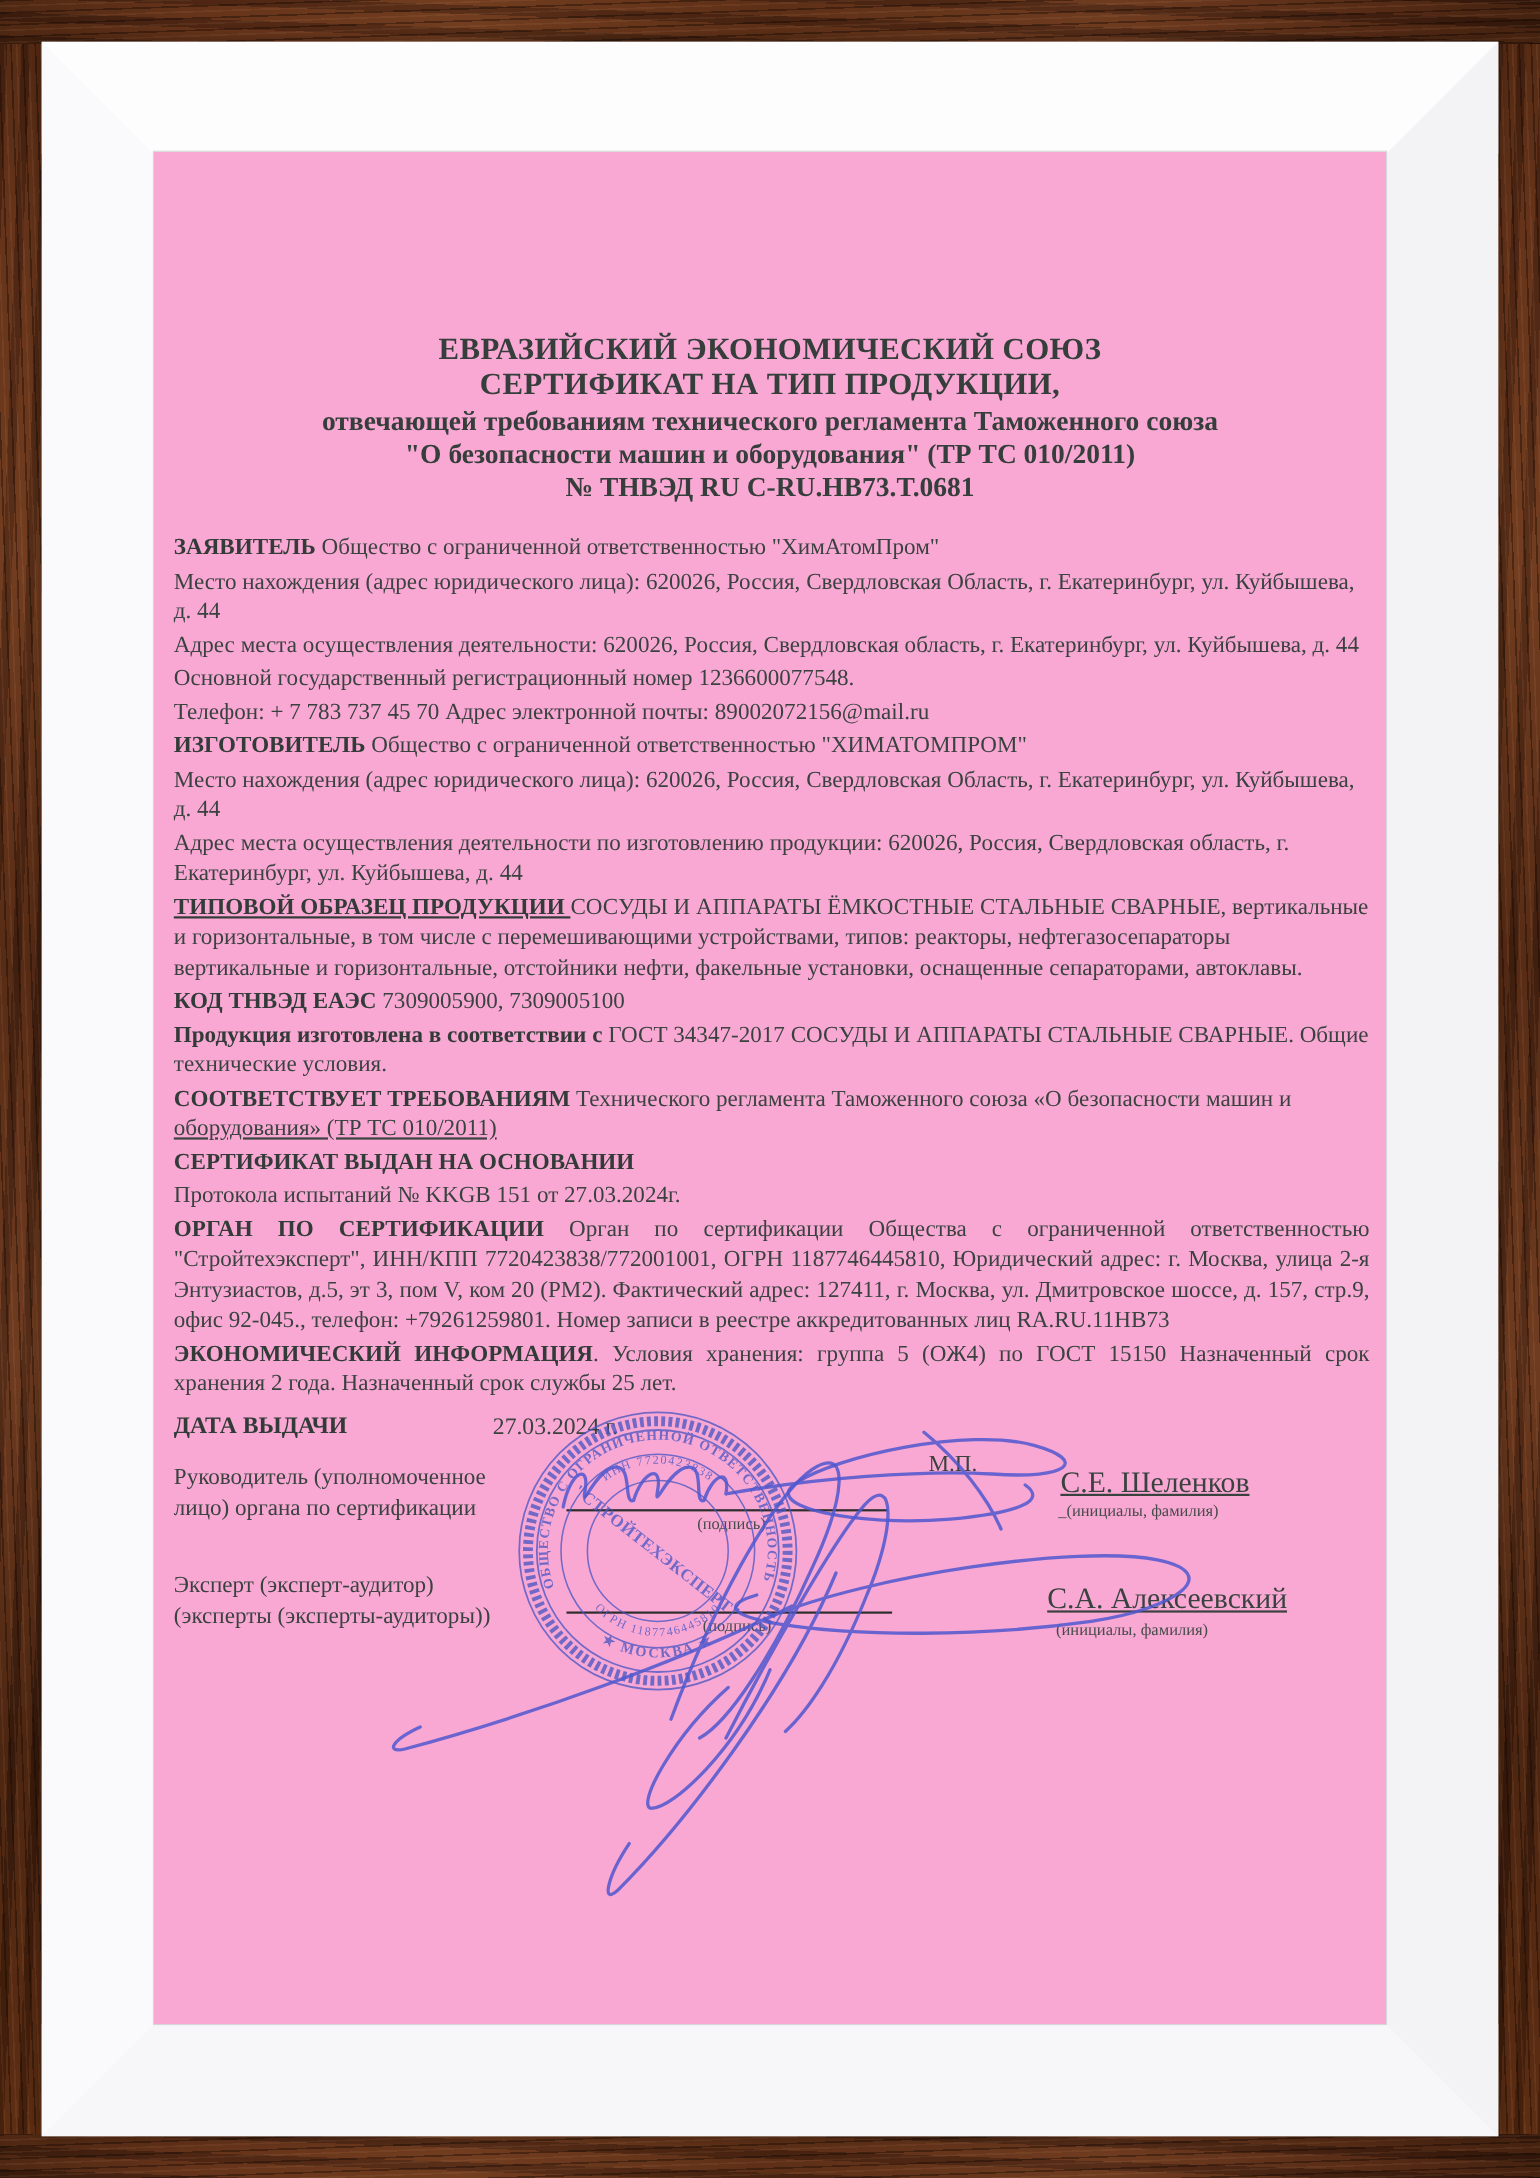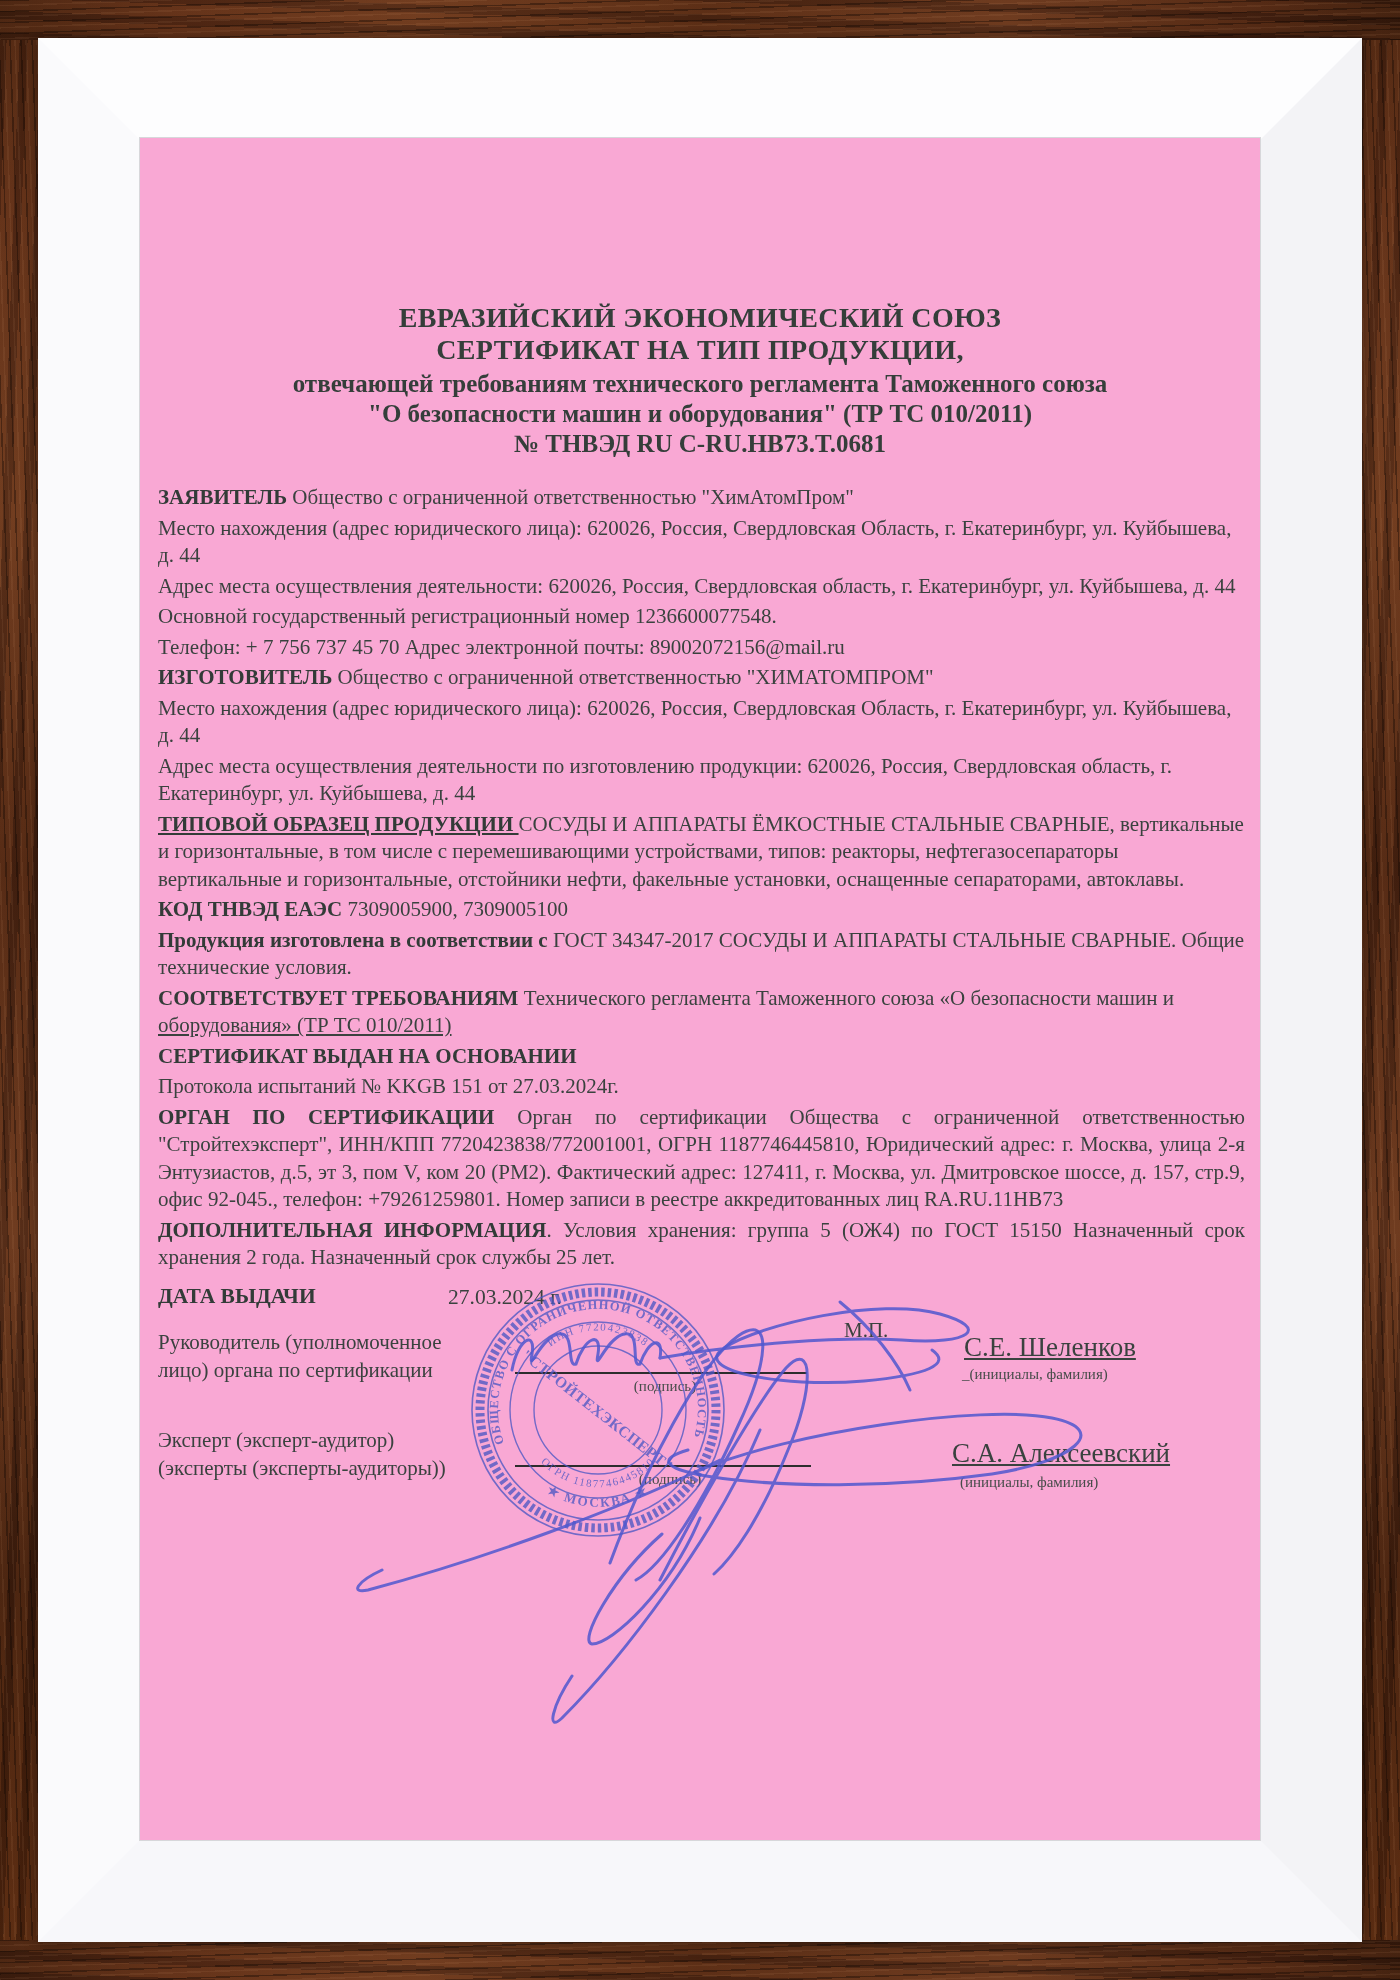--- a/index.html
+++ b/index.html
@@ -85,32 +85,32 @@
   <div class="abs tline t-big" style="top:196px;">СЕРТИФИКАТ НА ТИП ПРОДУКЦИИ,</div>
   <div class="abs tline t-mid" style="top:232px;">отвечающей требованиям технического регламента Таможенного союза</div>
   <div class="abs tline t-mid" style="top:262px;">"О безопасности машин и оборудования" (ТР ТС 010/2011)</div>
   <div class="abs tline t-mid" style="top:292px;">№ ТНВЭД RU C-RU.HB73.T.0681</div>
 
   <div class="abs bodyflow">
       <p class="para"><span class="b">ЗАЯВИТЕЛЬ</span><span> Общество с ограниченной ответственностью "ХимАтомПром"</span></p>
       <p class="para"><span>Место нахождения (адрес юридического лица): 620026, Россия, Свердловская Область, г. Екатеринбург, ул. Куйбышева, д. 44</span></p>
       <p class="para"><span>Адрес места осуществления деятельности: 620026, Россия, Свердловская область, г. Екатеринбург, ул. Куйбышева, д. 44</span></p>
       <p class="para"><span>Основной государственный регистрационный номер 1236600077548.</span></p>
-      <p class="para"><span>Телефон: + 7 756 737 45 70 Адрес электронной почты: 89002072156@mail.ru</span></p>
+      <p class="para"><span>Телефон: + 7 783 737 45 70 Адрес электронной почты: 89002072156@mail.ru</span></p>
       <p class="para"><span class="b">ИЗГОТОВИТЕЛЬ</span><span> Общество с ограниченной ответственностью "ХИМАТОМПРОМ"</span></p>
       <p class="para"><span>Место нахождения (адрес юридического лица): 620026, Россия, Свердловская Область, г. Екатеринбург, ул. Куйбышева, д. 44</span></p>
       <p class="para"><span>Адрес места осуществления деятельности по изготовлению продукции: 620026, Россия, Свердловская область, г. Екатеринбург, ул. Куйбышева, д. 44</span></p>
       <p class="para"><span class="b u">ТИПОВОЙ ОБРАЗЕЦ ПРОДУКЦИИ&nbsp;</span><span>СОСУДЫ И АППАРАТЫ ЁМКОСТНЫЕ СТАЛЬНЫЕ СВАРНЫЕ, вертикальные и горизонтальные, в том числе с перемешивающими устройствами, типов: реакторы, нефтегазосепараторы вертикальные и горизонтальные, отстойники нефти, факельные установки, оснащенные сепараторами, автоклавы.</span></p>
       <p class="para"><span class="b">КОД ТНВЭД ЕАЭС</span><span> 7309005900, 7309005100</span></p>
       <p class="para"><span class="b">Продукция изготовлена в соответствии с</span><span> ГОСТ 34347-2017 СОСУДЫ И АППАРАТЫ СТАЛЬНЫЕ СВАРНЫЕ. Общие технические условия.</span></p>
       <p class="para"><span class="b">СООТВЕТСТВУЕТ ТРЕБОВАНИЯМ</span><span> Технического регламента Таможенного союза «О безопасности машин и</span><br><span class="u">оборудования» (ТР ТС 010/2011)</span></p>
       <p class="para"><span class="b">СЕРТИФИКАТ ВЫДАН НА ОСНОВАНИИ</span></p>
       <p class="para"><span>Протокола испытаний № KKGB 151 от 27.03.2024г.</span></p>
       <p class="para j"><span class="b">ОРГАН ПО СЕРТИФИКАЦИИ</span><span> Орган по сертификации Общества с ограниченной ответственностью "Стройтехэксперт", ИНН/КПП 7720423838/772001001, ОГРН 1187746445810, Юридический адрес: г. Москва, улица 2-я Энтузиастов, д.5, эт 3, пом V, ком 20 (РМ2). Фактический адрес: 127411, г. Москва, ул. Дмитровское шоссе, д. 157, стр.9, офис 92-045., телефон: +79261259801.  Номер записи в реестре аккредитованных лиц RA.RU.11HB73</span></p>
-      <p class="para j"><span class="b">ДОПОЛНИТЕЛЬНАЯ ИНФОРМАЦИЯ</span><span>. Условия хранения: группа 5 (ОЖ4) по ГОСТ 15150 Назначенный срок хранения 2 года. Назначенный срок службы 25 лет.</span></p>
+      <p class="para j"><span class="b">ЭКОНОМИЧЕСКИЙ ИНФОРМАЦИЯ</span><span>. Условия хранения: группа 5 (ОЖ4) по ГОСТ 15150 Назначенный срок хранения 2 года. Назначенный срок службы 25 лет.</span></p>
     </div>
 
   <div class="abs issue-label">ДАТА ВЫДАЧИ</div>
   <div class="abs issue-date">27.03.2024 г.</div>
 
   <div class="abs role" style="top:1190px;">
     <div>Руководитель (уполномоченное</div>
     <div>лицо) органа по сертификации</div>
   </div>
   <div class="abs sig-line" style="left:375px;top:1234px;width:292px;"></div>

